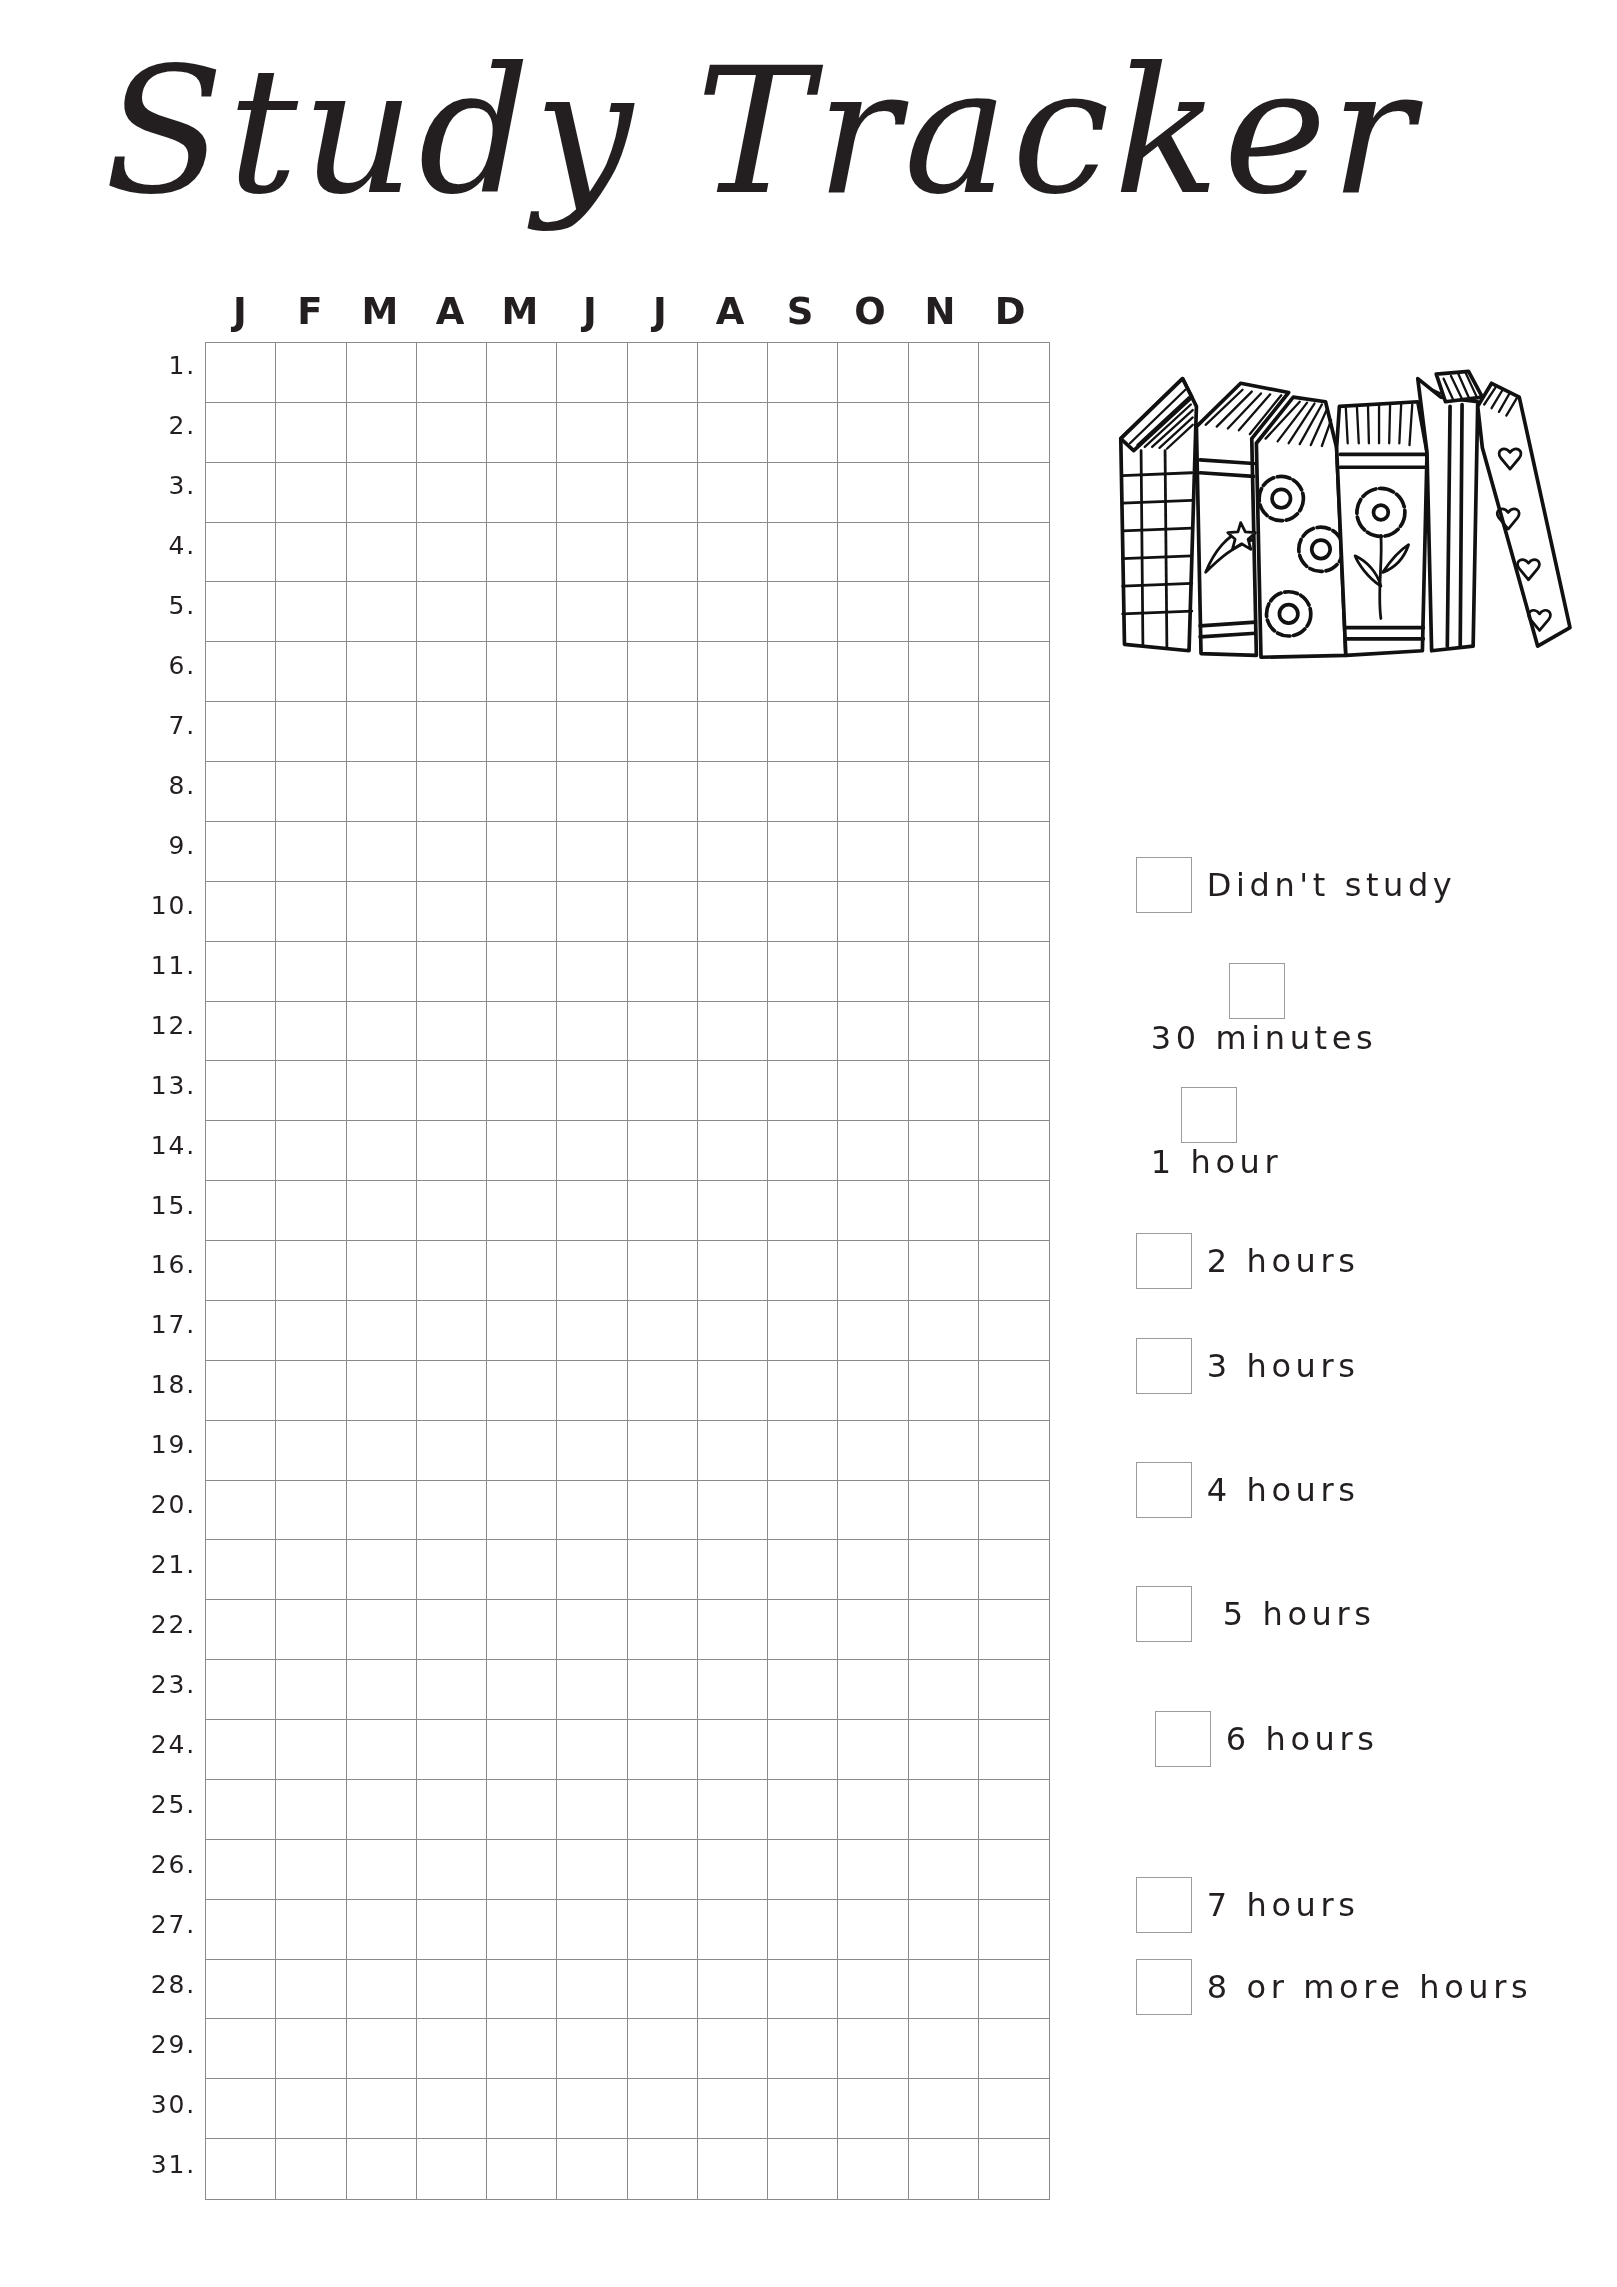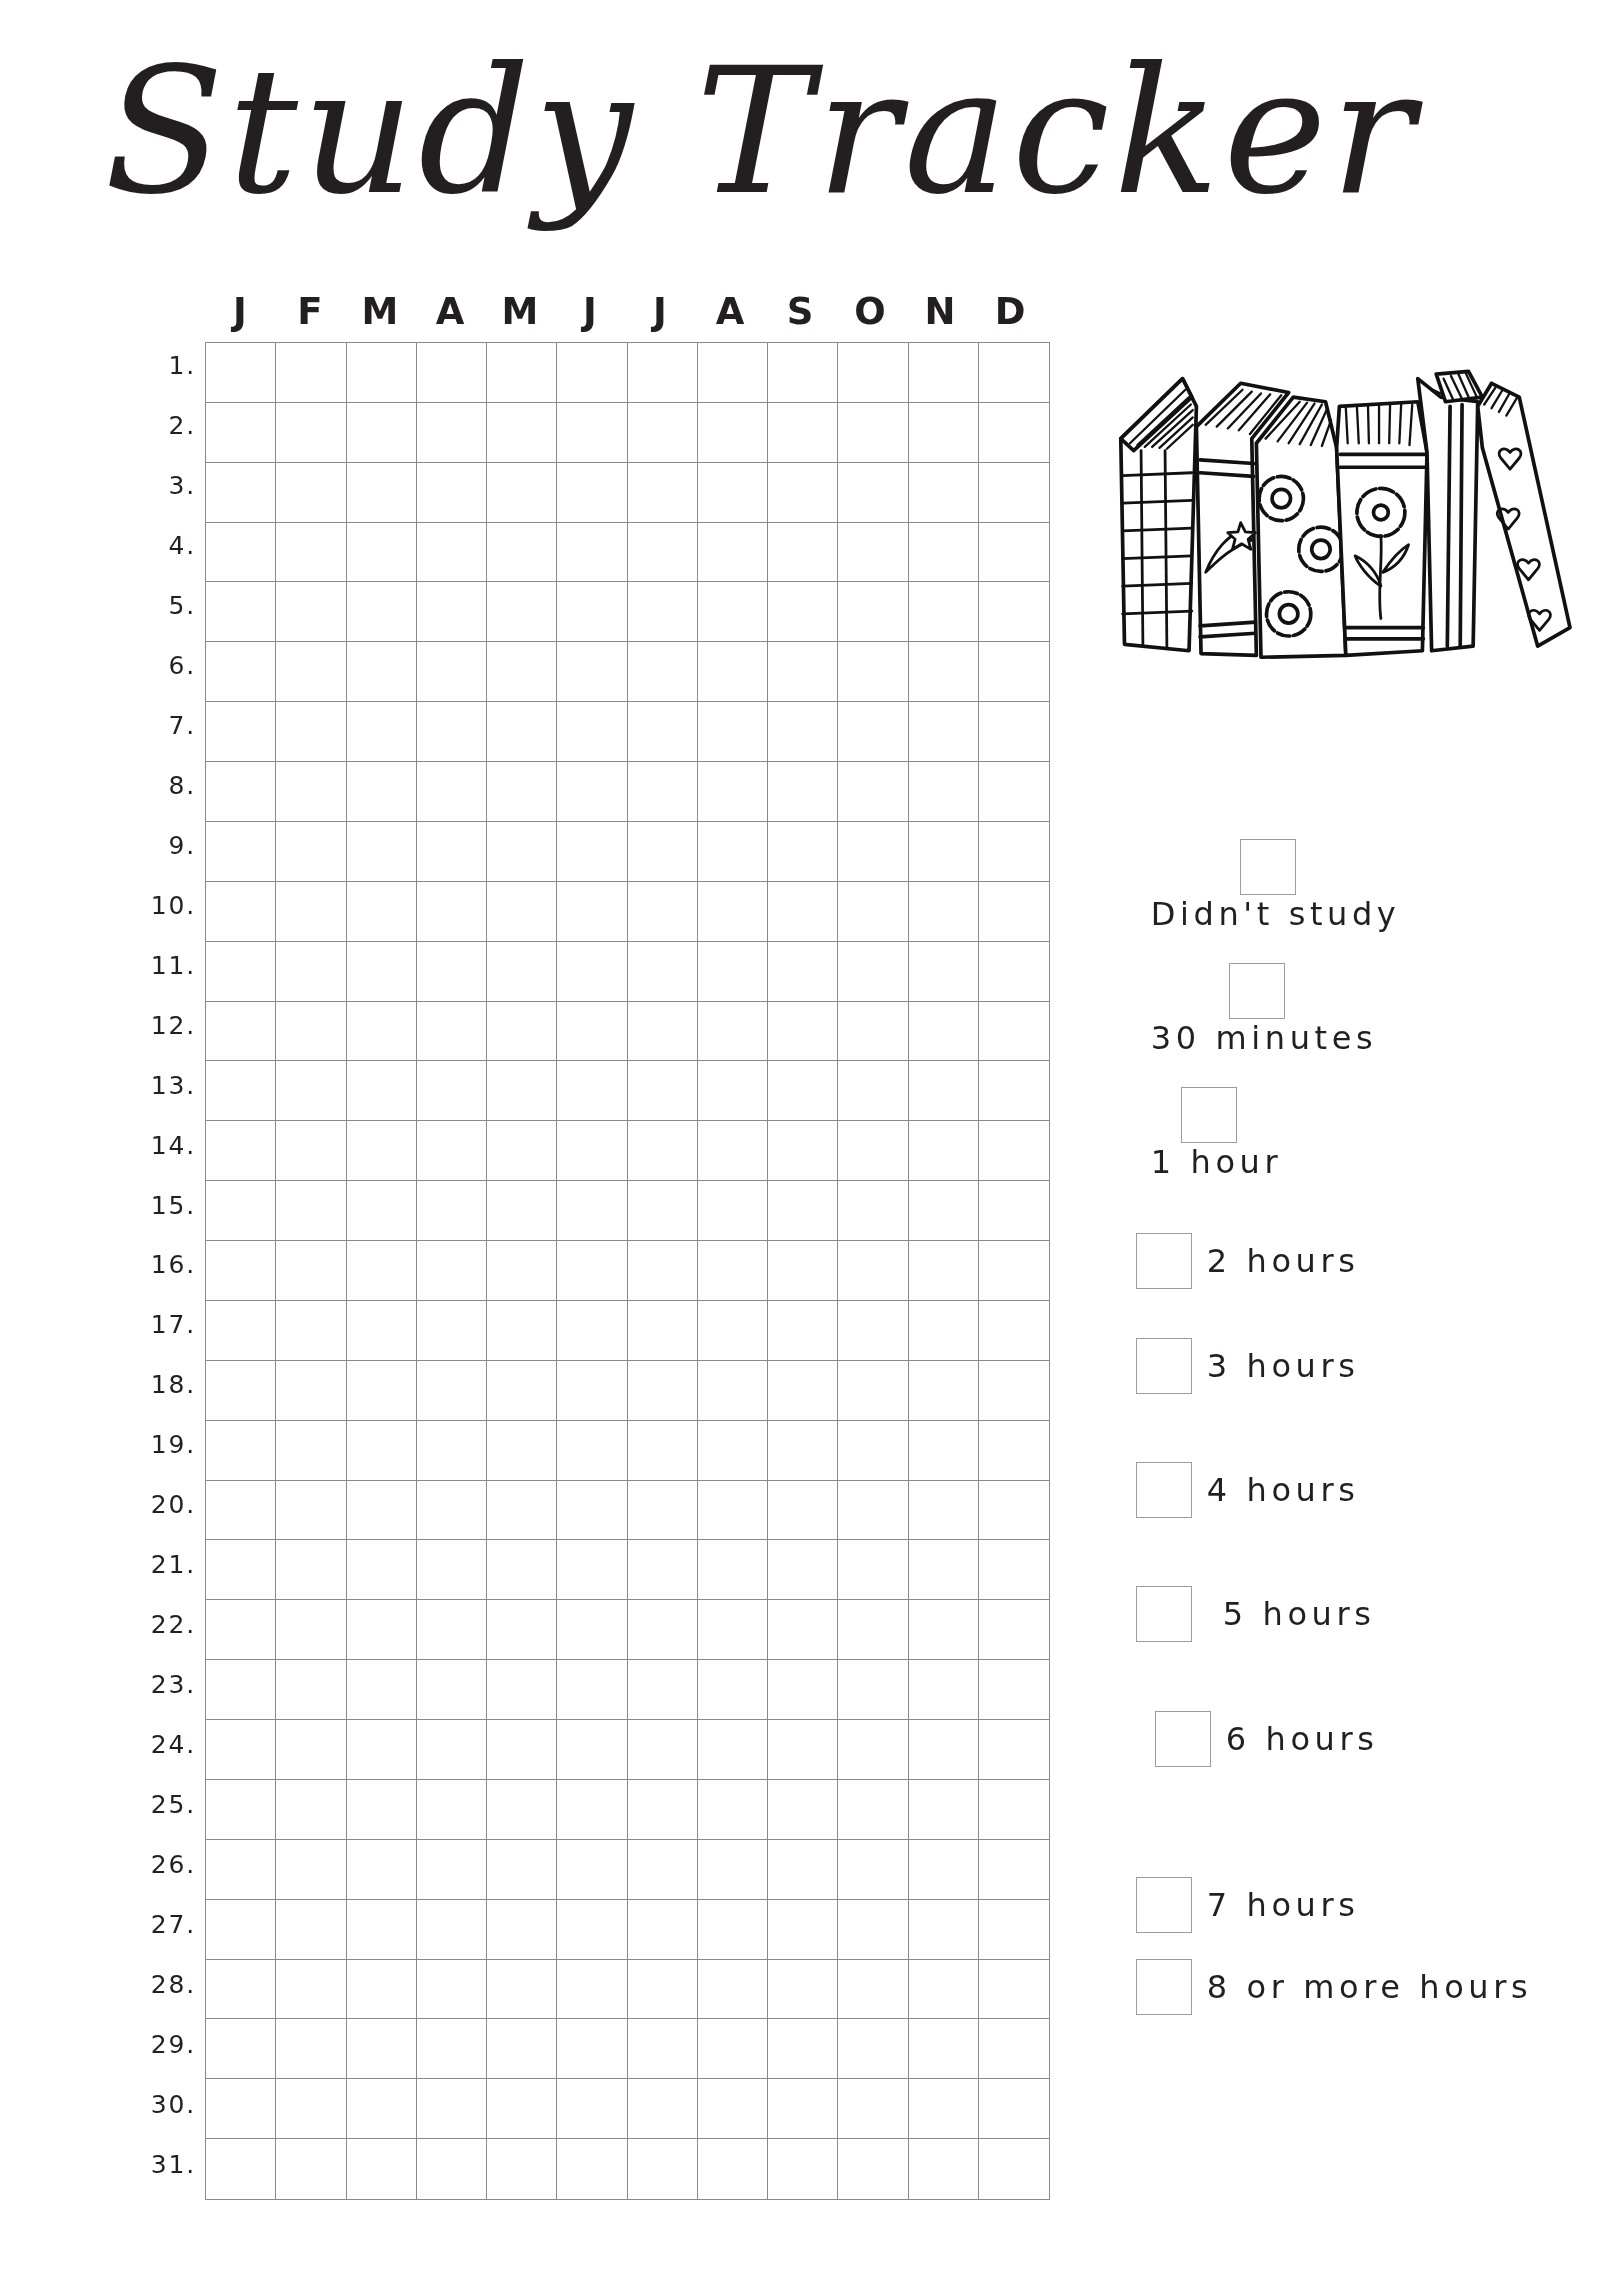--- a/index.html
+++ b/index.html
@@ -553,21 +553,21 @@
         <line x1="436" y1="70" x2="448" y2="50"></line>
     </g>
     <path d="M440 110 c-6 -8 -16 -2 -10 6 l10 12 l10 -12 c6 -8 -4 -14 -10 -6 Z" stroke-width="3"></path>
     <path d="M438 175 c-6 -8 -16 -2 -10 6 l10 12 l10 -12 c6 -8 -4 -14 -10 -6 Z" stroke-width="3"></path>
     <path d="M460 230 c-6 -8 -16 -2 -10 6 l10 12 l10 -12 c6 -8 -4 -14 -10 -6 Z" stroke-width="3"></path>
     <path d="M472 285 c-6 -8 -16 -2 -10 6 l10 12 l10 -12 c6 -8 -4 -14 -10 -6 Z" stroke-width="3"></path>
   </svg>
 </div>
 
 <div class="legend" id="legend">
-    <div class="legend-item" style="top: 0px; flex-direction: column;">
+    <div class="legend-item" style="top: 16px;">
       <div class="legend-box" style="background: rgb(255, 255, 255);"></div>
       <span class="legend-label">Didn't study</span>
     </div>
     <div class="legend-item" style="top: 124px; flex-direction: column;">
       <div class="legend-box" style="background: rgb(255, 255, 255);"></div>
       <span class="legend-label">30 minutes</span>
     </div>
     <div class="legend-item" style="top: 248px; flex-direction: column;">
       <div class="legend-box" style="background: rgb(255, 255, 255);"></div>
       <span class="legend-label">1 hour</span>

